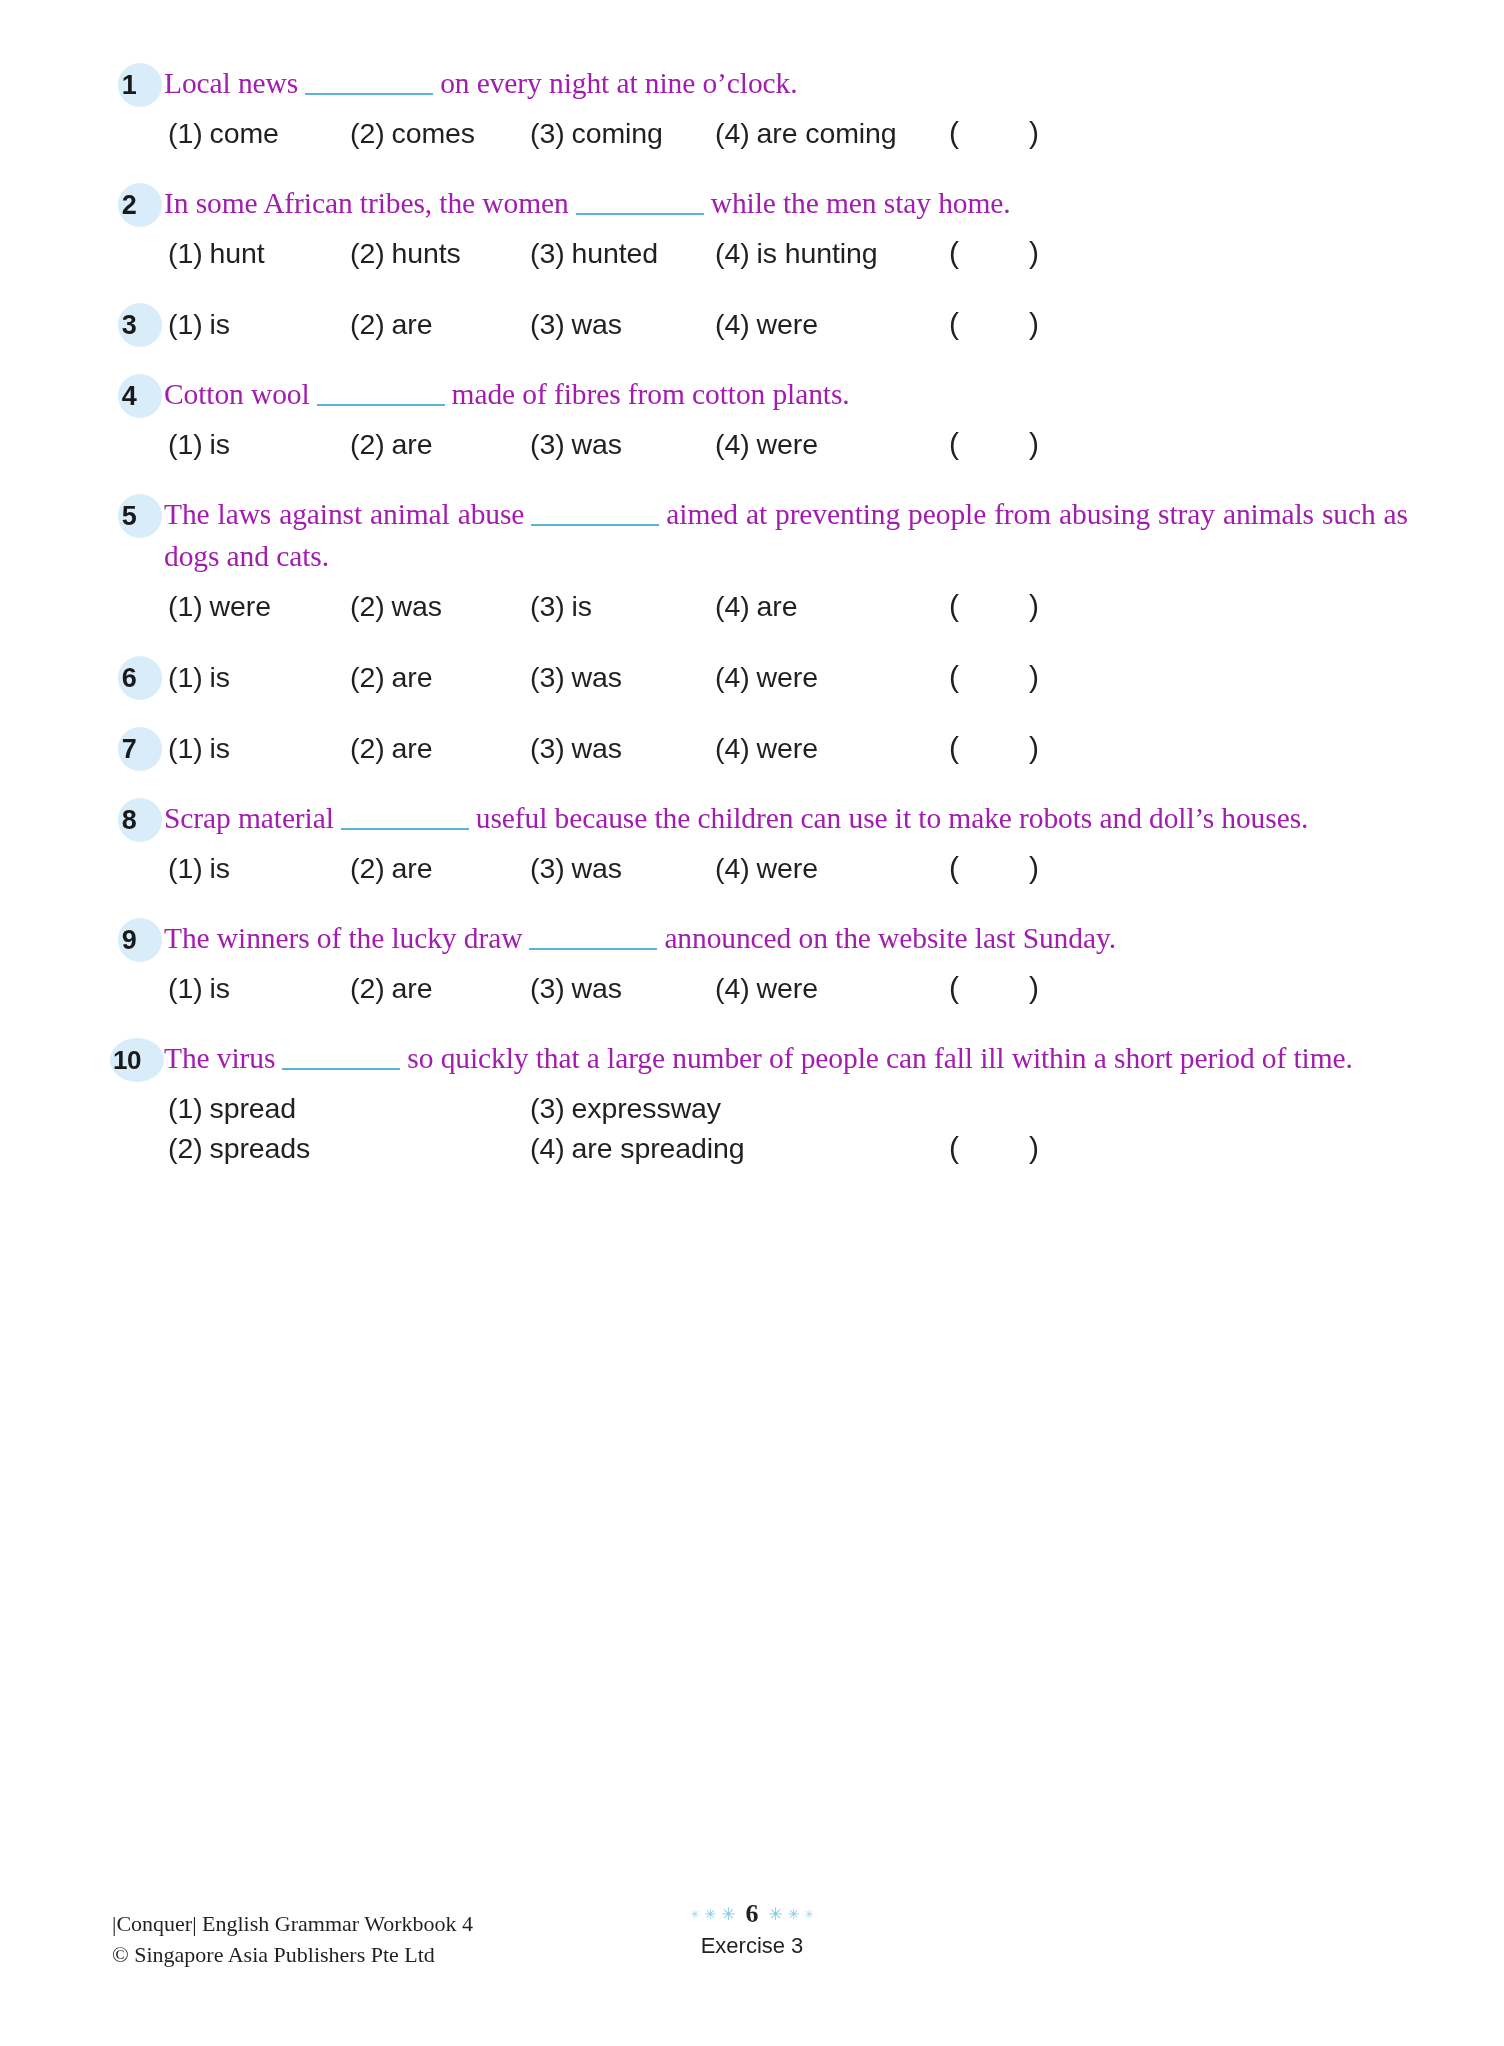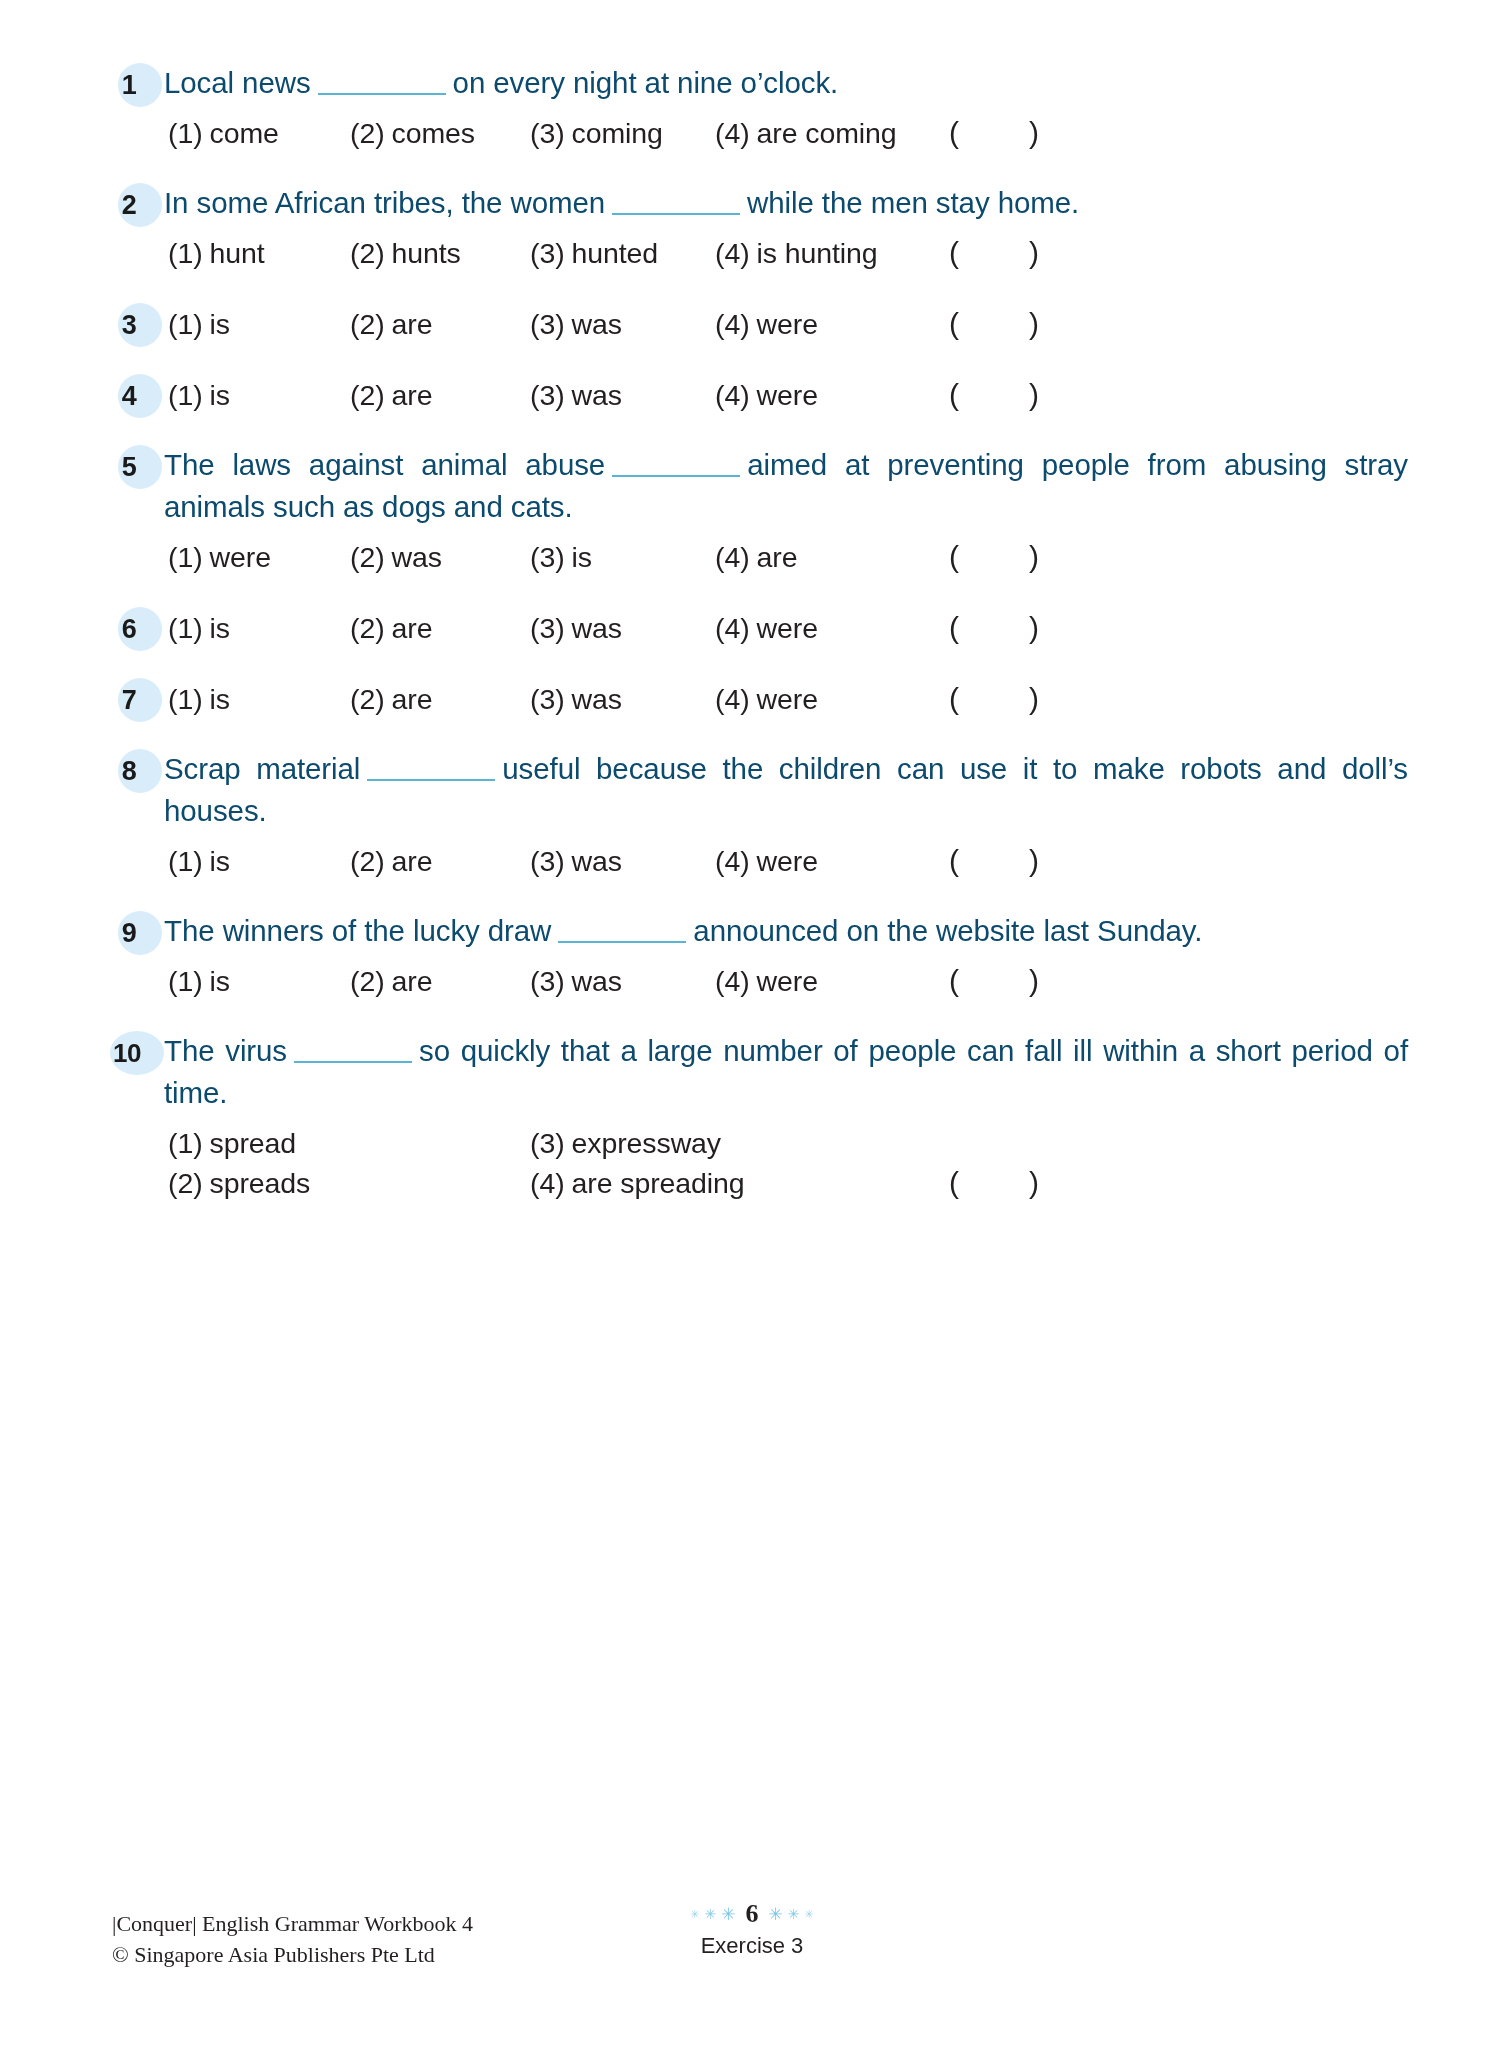--- a/index.html
+++ b/index.html
@@ -74,23 +74,24 @@
     transform: translateX(-6px);
   }
   .qnum.wide .num {
     transform: translateX(-8px);
     font-size: 26px;
   }
 
   .qtext {
     font-size: 29.5px;
     line-height: 42px;
-    color: #0c4a6e;
+    color: #a21caf;
     letter-spacing: -0.1px;
     white-space: normal;
+    font-family: Liberation Serif, serif;
   }
   .qtext.justify {
     text-align: justify;
     text-align-last: left;
   }
   .qtext .ln {
     display: inline-block;
     width: 128px;
     border-bottom: 2px solid #5ab4d4;
     margin: 0 7px -2px 7px;
@@ -255,20 +256,23 @@
           <span class="paren-r">)</span>
         </span>
       </div>
     </div>
 
     <div class="question">
       <div class="qnum">
         <span class="bubble"></span>
         <span class="num">4</span>
       </div>
+      <div class="qtext">
+        <span>Cotton wool</span><span class="ln"></span><span>made of fibres from cotton plants.</span>
+      </div>
       <div class="options">
         <span class="opt o1"><span class="lbl">(1)</span><span>is</span></span>
         <span class="opt o2"><span class="lbl">(2)</span><span>are</span></span>
         <span class="opt o3"><span class="lbl">(3)</span><span>was</span></span>
         <span class="opt o4"><span class="lbl">(4)</span><span>were</span></span>
         <span class="answer-box">
           <span class="paren-l">(</span>
           <span class="paren-r">)</span>
         </span>
       </div>

